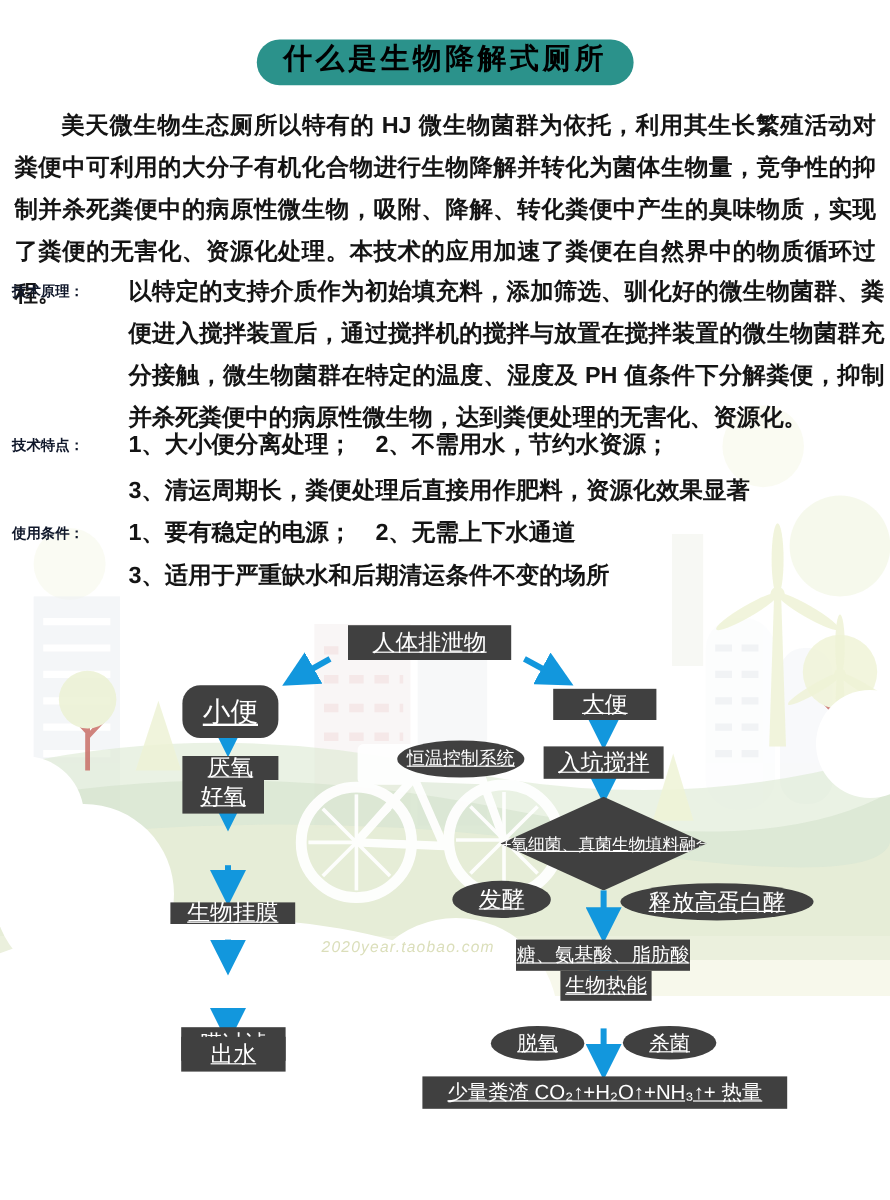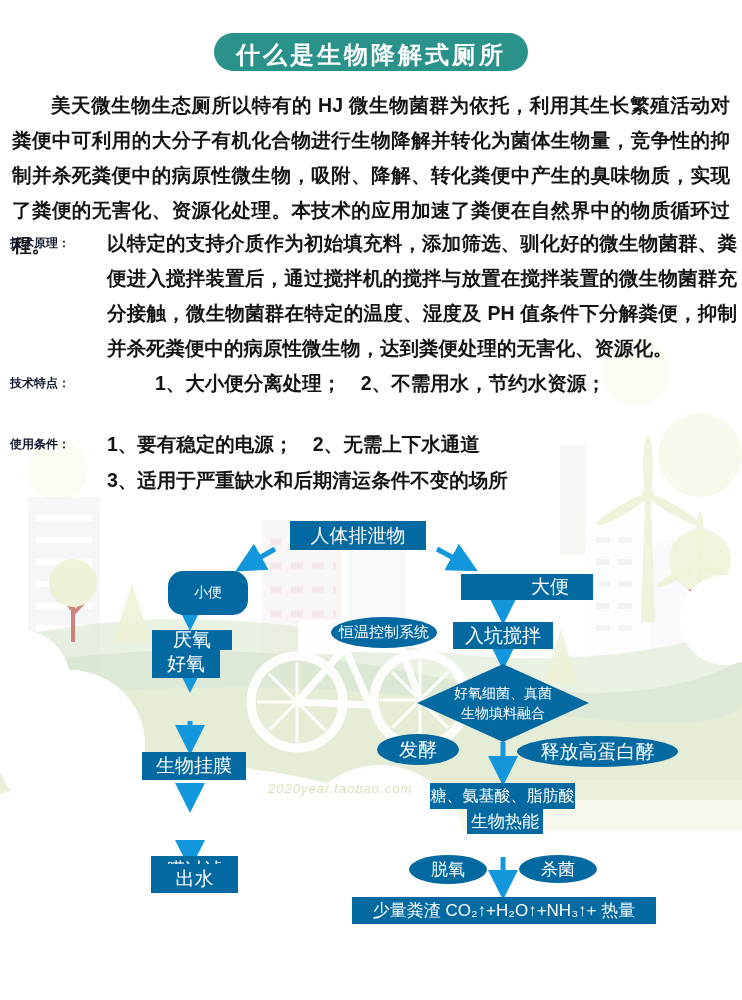--- a/index.html
+++ b/index.html
@@ -1,39 +1,39 @@
 <!DOCTYPE html>
 <html><head>
 <meta charset="utf-8">
 <style>
   html,body{margin:0;padding:0;background:#ffffff;}
   .page{position:relative;width:742px;height:1000px;background:#ffffff;overflow:hidden;
         font-family:"Liberation Sans","DejaVu Sans",sans-serif;color:#141414;}
   .title-pill{position:absolute;left:214px;top:33px;width:314px;height:38px;background:#2b928b;
-        border-radius:20px;display:flex;align-items:flex-end;justify-content:center;
-        color:#ffffff;font-size:24px;font-weight:bold;letter-spacing:3px;}
+        border-radius:20px;display:flex;align-items:flex-start;justify-content:center;
+        color:#000000;font-size:24px;font-weight:bold;letter-spacing:3px;}
   .intro{position:absolute;left:12px;top:88px;width:718px;margin:0;font-size:19.5px;line-height:35px;
         font-weight:600;text-align:justify;text-indent:2em;}
   .section{position:absolute;left:10px;display:flex;width:728px;}
   .sec-label{width:97px;flex:none;font-size:12px;font-weight:bold;color:#0f172a;line-height:35px;}
   .sec-text{font-size:19.5px;line-height:35px;font-weight:600;text-align:justify;width:630px;}
   .sec-lines{font-size:19.5px;font-weight:600;width:630px;}
   #sec-principle{top:226px;}
-  #sec-features{top:364px;gap:48px;}
+  #sec-features{top:352px;}
   #sec-features .sec-label,#sec-features .sec-lines{line-height:38px;}
   #sec-conditions{top:426px;}
   #sec-conditions .sec-label,#sec-conditions .sec-lines{line-height:36px;}
   .bg,.arrows{position:absolute;left:0;top:0;pointer-events:none;}
   .watermark{position:absolute;left:268px;top:781px;font-size:13px;letter-spacing:1px;
         color:#cfd4a4;opacity:.75;font-style:italic;}
-  .fnode{position:absolute;background:#0369a1;color:#fff;display:flex;align-items:center;
-        justify-content:center;text-align:center;font-weight:500;white-space:nowrap;}
+  .fnode{position:absolute;background:#404040;color:#fff;display:flex;align-items:center;
+        justify-content:center;text-align:center;font-weight:500;white-space:nowrap;text-decoration:underline;}
   .pill{border-radius:15px;}
   .ellipse{border-radius:50%;}
-  .diamond{clip-path:polygon(50% 0,100% 50%,50% 100%,0 50%);flex-direction:column;
+  .diamond{clip-path:polygon(50% 0,100% 50%,50% 100%,0 50%);flex-direction:row;
         line-height:20px;white-space:nowrap;}
 </style>
 </head>
 <body>
 
 <div class="page">
 
   <svg class="bg" width="742" height="1000">
     <circle cx="636" cy="372" r="34" fill="#f5f7e2" opacity="0.45"></circle>
     <circle cx="700" cy="455" r="42" fill="#eef3da" opacity="0.5"></circle>
@@ -161,51 +161,52 @@
 
   <div class="section" id="sec-principle">
     <div class="sec-label">技术原理：</div>
     <div class="sec-text">以特定的支持介质作为初始填充料，添加筛选、驯化好的微生物菌群、粪便进入搅拌装置后，通过搅拌机的搅拌与放置在搅拌装置的微生物菌群充分接触，微生物菌群在特定的温度、湿度及 PH 值条件下分解粪便，抑制并杀死粪便中的病原性微生物，达到粪便处理的无害化、资源化。</div>
   </div>
 
   <div class="section" id="sec-features">
     <div class="sec-label">技术特点：</div>
     <div class="sec-lines">
       <div>1、大小便分离处理；　2、不需用水，节约水资源；</div>
+      <div>3、清运周期长，粪便处理后直接用作肥料，资源化效果显著</div>
     </div>
   </div>
 
   <div class="section" id="sec-conditions">
     <div class="sec-label">使用条件：</div>
     <div class="sec-lines">
       <div>1、要有稳定的电源；　2、无需上下水通道</div>
       <div>3、适用于严重缺水和后期清运条件不变的场所</div>
     </div>
   </div>
 
   <div class="fnode" style="left:290px;top:521px;width:136px;height:29px;font-size:19px;">人体排泄物</div>
 
-  <div class="fnode pill" style="left:168px;top:571px;width:80px;height:44px;font-size:14px;">小便</div>
-
-  <div class="fnode" style="left:461px;top:574px;width:86px;height:26px;font-size:19px;padding-left:46px;">大便</div>
+  <div class="fnode pill" style="left:152px;top:571px;width:80px;height:44px;font-size:23px;">小便</div>
+
+  <div class="fnode" style="left:461px;top:574px;width:86px;height:26px;font-size:19px;">大便</div>
 
   <div class="fnode" style="left:152px;top:630px;width:80px;height:20px;font-size:19px;">厌氧</div>
 
   <div class="fnode ellipse" style="left:331px;top:617px;width:106px;height:31px;font-size:15px;">恒温控制系统</div>
 
   <div class="fnode" style="left:453px;top:622px;width:100px;height:27px;font-size:19px;">入坑搅拌</div>
 
   <div class="fnode" style="left:152px;top:650px;width:68px;height:28px;font-size:19px;text-align:center;">好氧</div>
 
   <div class="fnode diamond" style="left:417px;top:664px;width:172px;height:78px;font-size:14px;">
     <div>好氧细菌、真菌</div>
     <div>生物填料融合</div>
   </div>
 
-  <div class="fnode" style="left:142px;top:752px;width:104px;height:28px;font-size:19px;">生物挂膜</div>
+  <div class="fnode" style="left:142px;top:752px;width:104px;height:18px;font-size:19px;">生物挂膜</div>
 
   <div class="fnode ellipse" style="left:377px;top:734px;width:82px;height:31px;font-size:19px;">发酵</div>
 
   <div class="fnode ellipse" style="left:517px;top:736px;width:161px;height:31px;font-size:19px;">释放高蛋白酵</div>
 
   <div class="fnode" style="left:430px;top:783px;width:145px;height:26px;font-size:16px;">糖、氨基酸、脂肪酸</div>
 
   <div class="fnode" style="left:151px;top:810px;width:87px;height:28px;font-size:19px;margin-top:46px;">膜过滤</div>
 
   <div class="fnode" style="left:467px;top:809px;width:76px;height:25px;font-size:17px;">生物热能</div>

